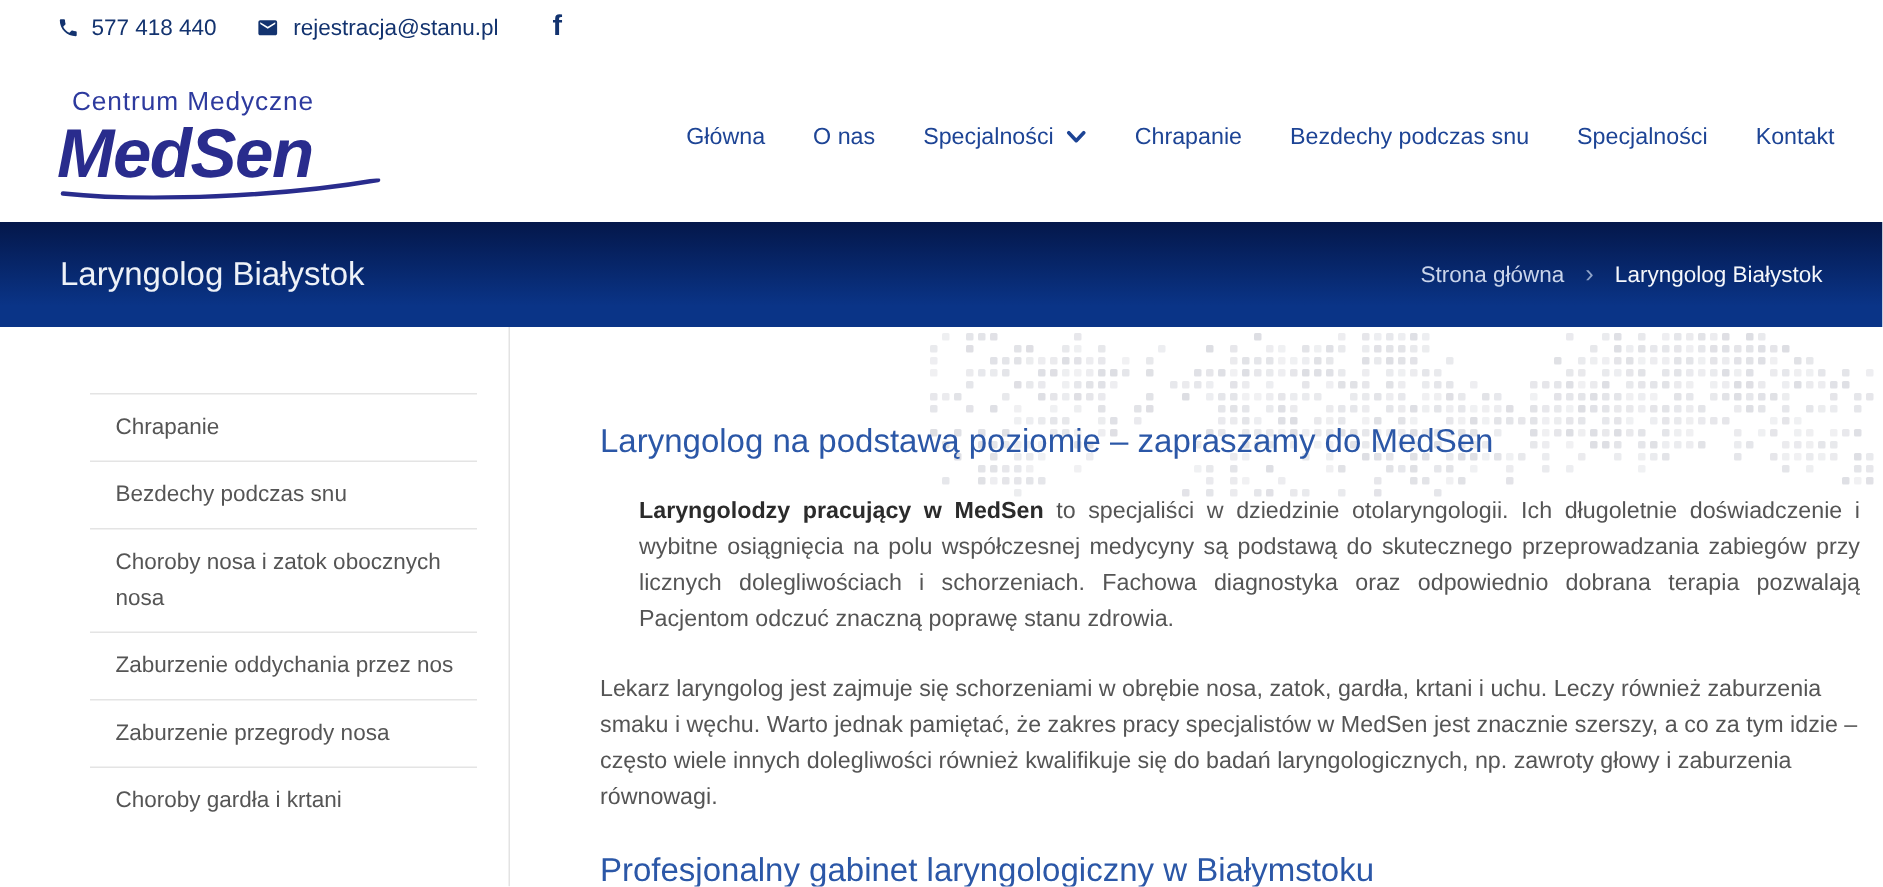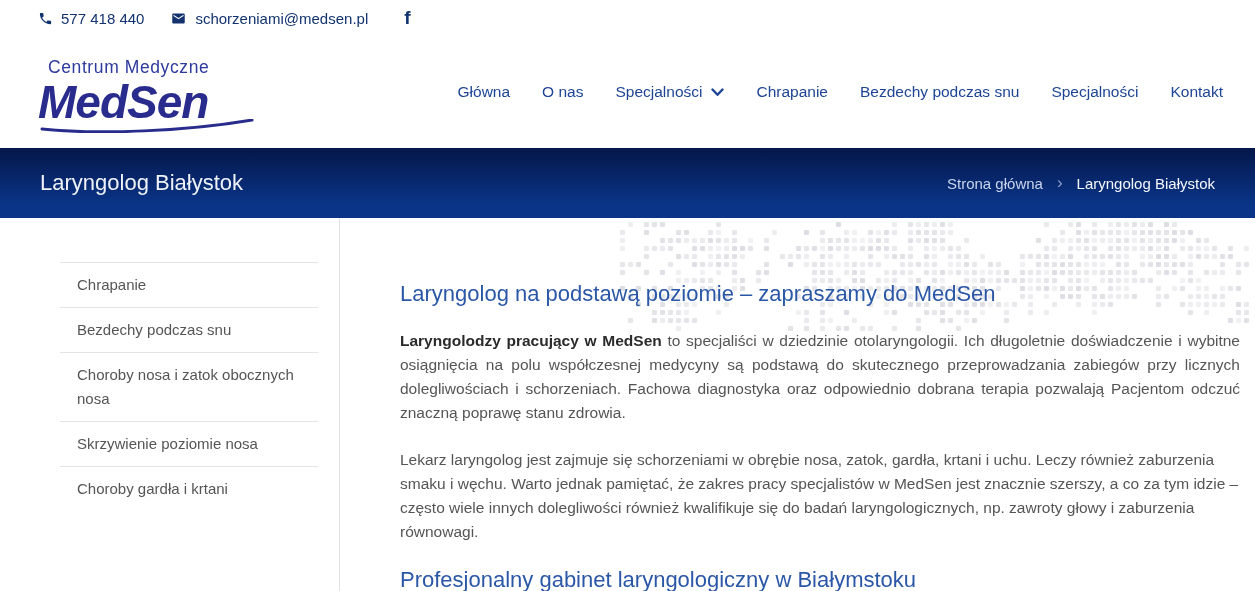--- a/index.html
+++ b/index.html
@@ -51,21 +51,21 @@
   .main { flex:1; position:relative; padding:63px 15px 0 60px; }
   .mosaic { position:absolute; left:280px; top:4px; width:635px; height:112px;
             pointer-events:none; }
   .mosaic i { position:absolute; width:5px; height:5px; background:#d7d8de;
               border-radius:1px; display:block; }
   .main-inner { position:relative; z-index:1; }
   h1.sec, h2.sec { color:#2b57a7; font-size:22px; font-weight:400; line-height:26px; }
   h1.sec { margin:0 0 22px; }
   h2.sec { margin:0 0 24px; }
   .para { color:#555; font-size:15.5px; line-height:24px; margin-bottom:23px; }
-  .just { text-align:justify; }
+  .just { text-align:justify;margin-left:26px; }
   .lead-bold { color:#2b2b2b; font-weight:700; }
 </style>
 </head>
 <body>
 
 <div class="topbar">
   <div class="topbar-right">
     <div class="contact-item">
       <span>
         <svg width="15" height="15" viewBox="0 0 24 24" fill="#13336f">
@@ -73,21 +73,21 @@
           </svg>
       </span>
       <span>577 418 440</span>
     </div>
     <div class="contact-item">
       <span>
         <svg width="17" height="15" viewBox="0 0 24 24" fill="#13336f">
             <path d="M20 4H4c-1.1 0-2 .9-2 2v12c0 1.1.9 2 2 2h16c1.1 0 2-.9 2-2V6c0-1.1-.9-2-2-2zm0 4l-8 5-8-5V6l8 5 8-5v2z"></path>
           </svg>
       </span>
-      <span>schorzeniami@medsen.pl</span>
+      <span>rejestracja@stanu.pl</span>
     </div>
     <span class="fb">f</span>
   </div>
 </div>
 
 <div class="header">
   <div class="logo">
     <div class="logo-top">Centrum Medyczne</div>
     <div class="logo-main">MedSen</div>
     <svg class="logo-swoosh" width="218" height="14" viewBox="0 0 218 14">
@@ -121,21 +121,22 @@
   </div>
 </div>
 
 <div class="content">
 
   <aside class="sidebar">
     <ul class="side-list">
       <li class="side-item">Chrapanie</li>
       <li class="side-item">Bezdechy podczas snu</li>
       <li class="side-item">Choroby nosa i zatok obocznych nosa</li>
-      <li class="side-item">Skrzywienie poziomie nosa</li>
+      <li class="side-item">Zaburzenie oddychania przez nos</li>
+      <li class="side-item">Zaburzenie przegrody nosa</li>
       <li class="side-item">Choroby gardła i krtani</li>
     </ul>
   </aside>
 
   <main class="main">
     <div class="mosaic">
         <i style="left: 8px; top: 0px; opacity: 0.42;"></i>
         <i style="left: 24px; top: 0px; opacity: 0.67;"></i>
         <i style="left: 32px; top: 0px; opacity: 0.69;"></i>
         <i style="left: 40px; top: 0px; opacity: 0.76;"></i>

